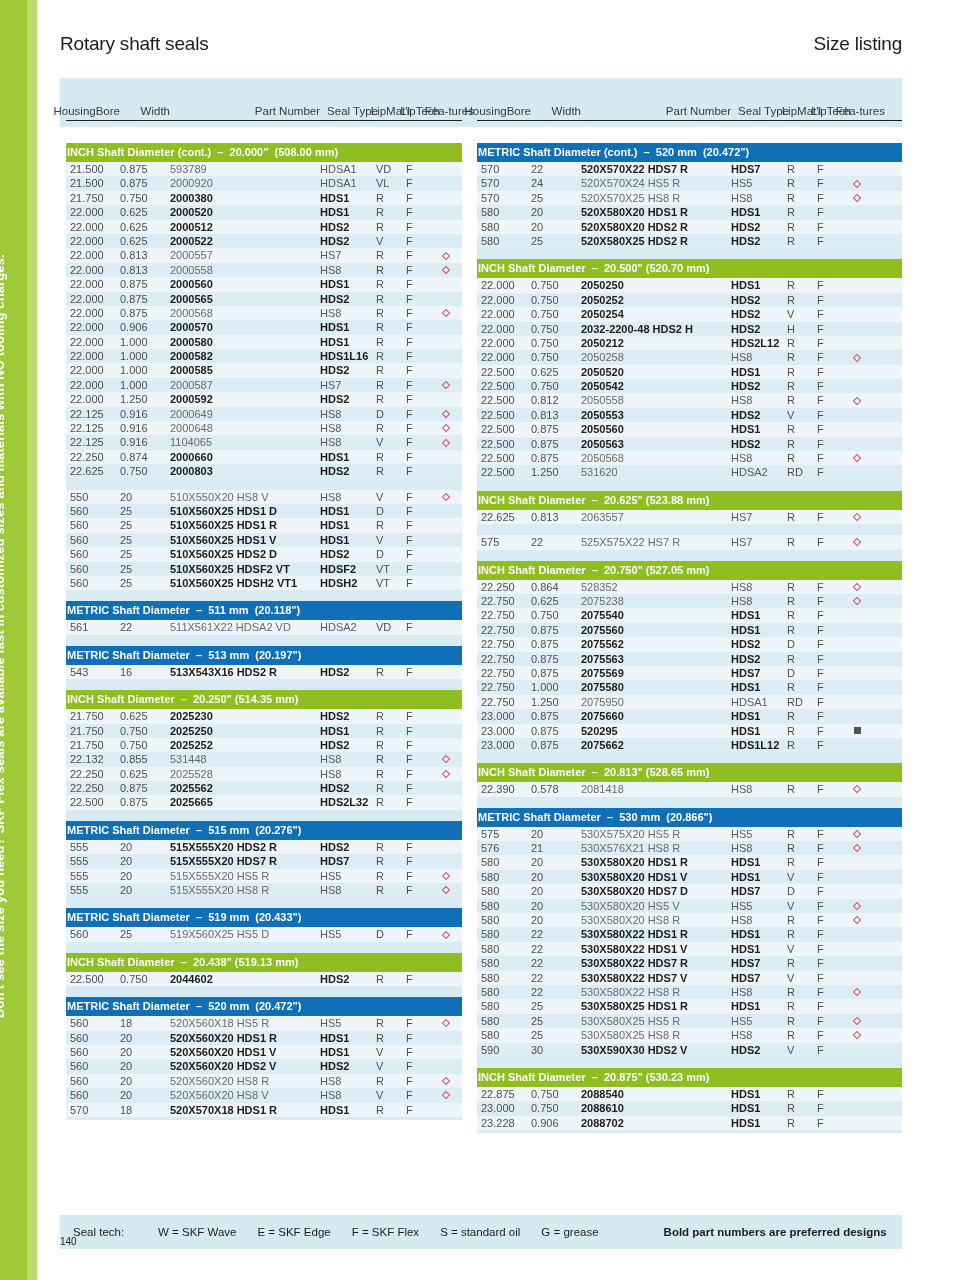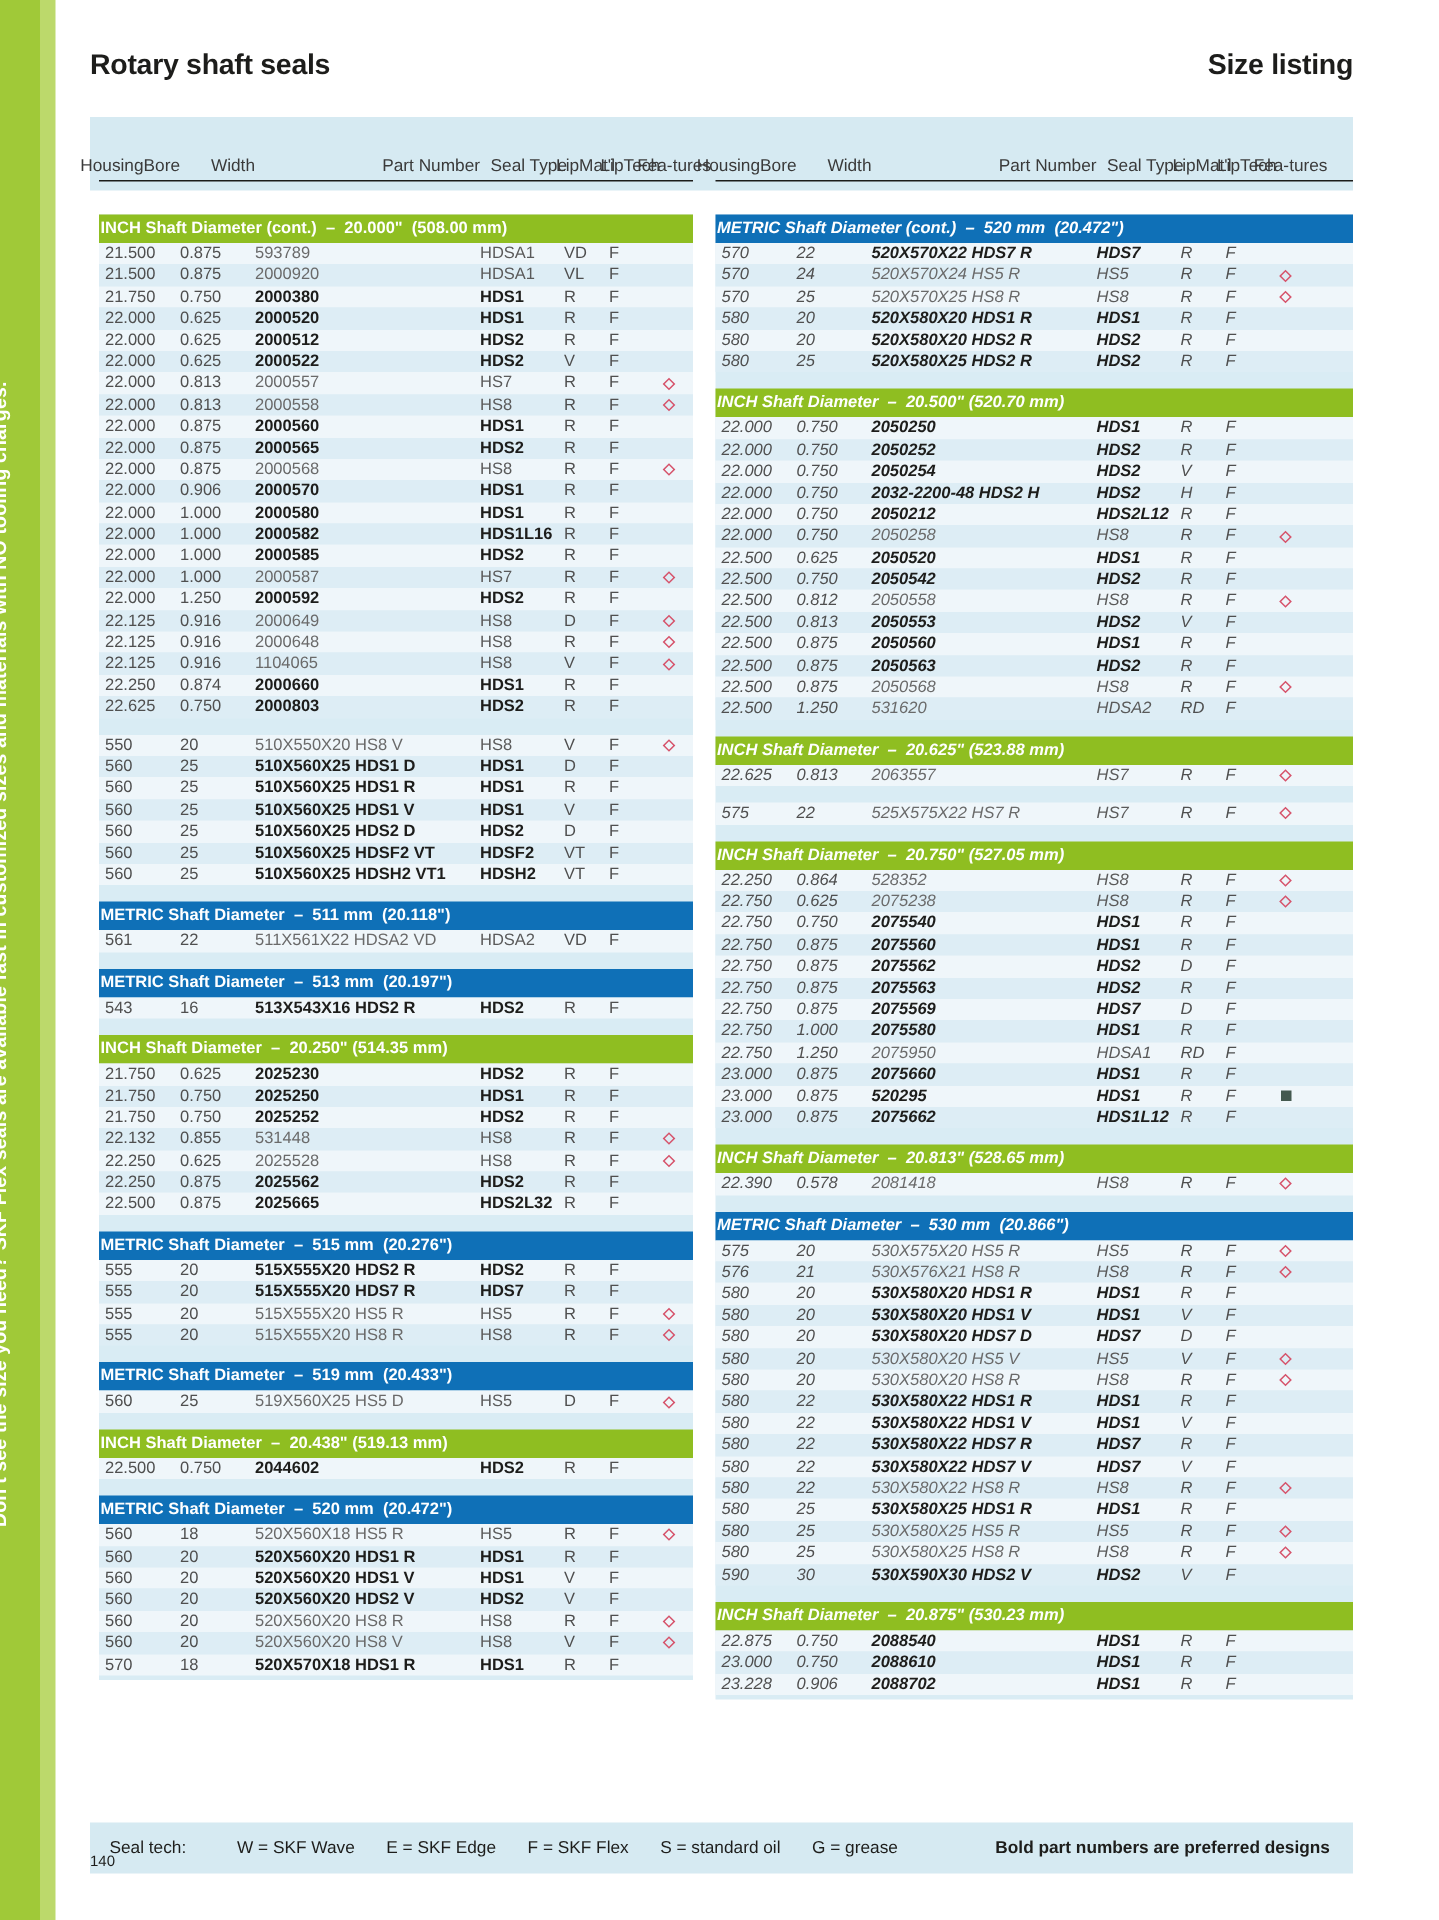--- a/index.html
+++ b/index.html
@@ -34,40 +34,40 @@
   .sidebar-text{
     position:absolute;left:7px;bottom:262px;
     transform:rotate(-90deg);transform-origin:left bottom;
     white-space:nowrap;
     color:#ffffff;font-size:13px;font-weight:bold;letter-spacing:0.1px;
   }
   
   .titlebar{
     position:absolute;left:60px;top:33px;width:842px;
     display:flex;justify-content:space-between;
-    font-size:19px;font-weight:bold;letter-spacing:-0.2px;
+    font-size:19px;font-weight:normal;letter-spacing:-0.2px;
   }
   
   .band{
     position:absolute;left:60px;top:78px;width:842px;height:49px;
     background:var(--band-bg);
   }
   .hgroup{position:absolute;bottom:6px;}
   .hgroup.left{left:6px;width:396px;}
   .hgroup.right{left:417px;width:425px;}
   .hgrid{
     display:grid;grid-template-columns:50px 50px 150px 58px 32px 30px 34px;
     padding-left:4px;font-size:11.5px;color:#3a3a3a;line-height:12.5px;
   }
   .hcell{display:flex;flex-direction:row;justify-content:flex-end;white-space:nowrap;}
   .hline{border-top:1.5px solid #1d1d1b;margin-top:3px;}
   
   .panel{position:absolute;top:143px;background:var(--panel-bg);padding-bottom:3px;}
   .panel.left{left:66px;width:396px;}
-  .panel.right{left:477px;width:425px;font-style:italic;}
+  .panel.right{left:477px;width:425px;}
   .section{margin-bottom:11px;}
   .section:last-child{margin-bottom:0;}
   .section-header{
     height:19px;line-height:19px;padding-left:1px;
     color:#ffffff;font-size:11px;font-weight:bold;white-space:pre;letter-spacing:0;
   }
   .section-header.inch{background:var(--green-header);}
   .section-header.metric{background:var(--blue-header);}
   .trow{
     display:grid;grid-template-columns:50px 50px 150px 56px 30px 30px 1fr;

